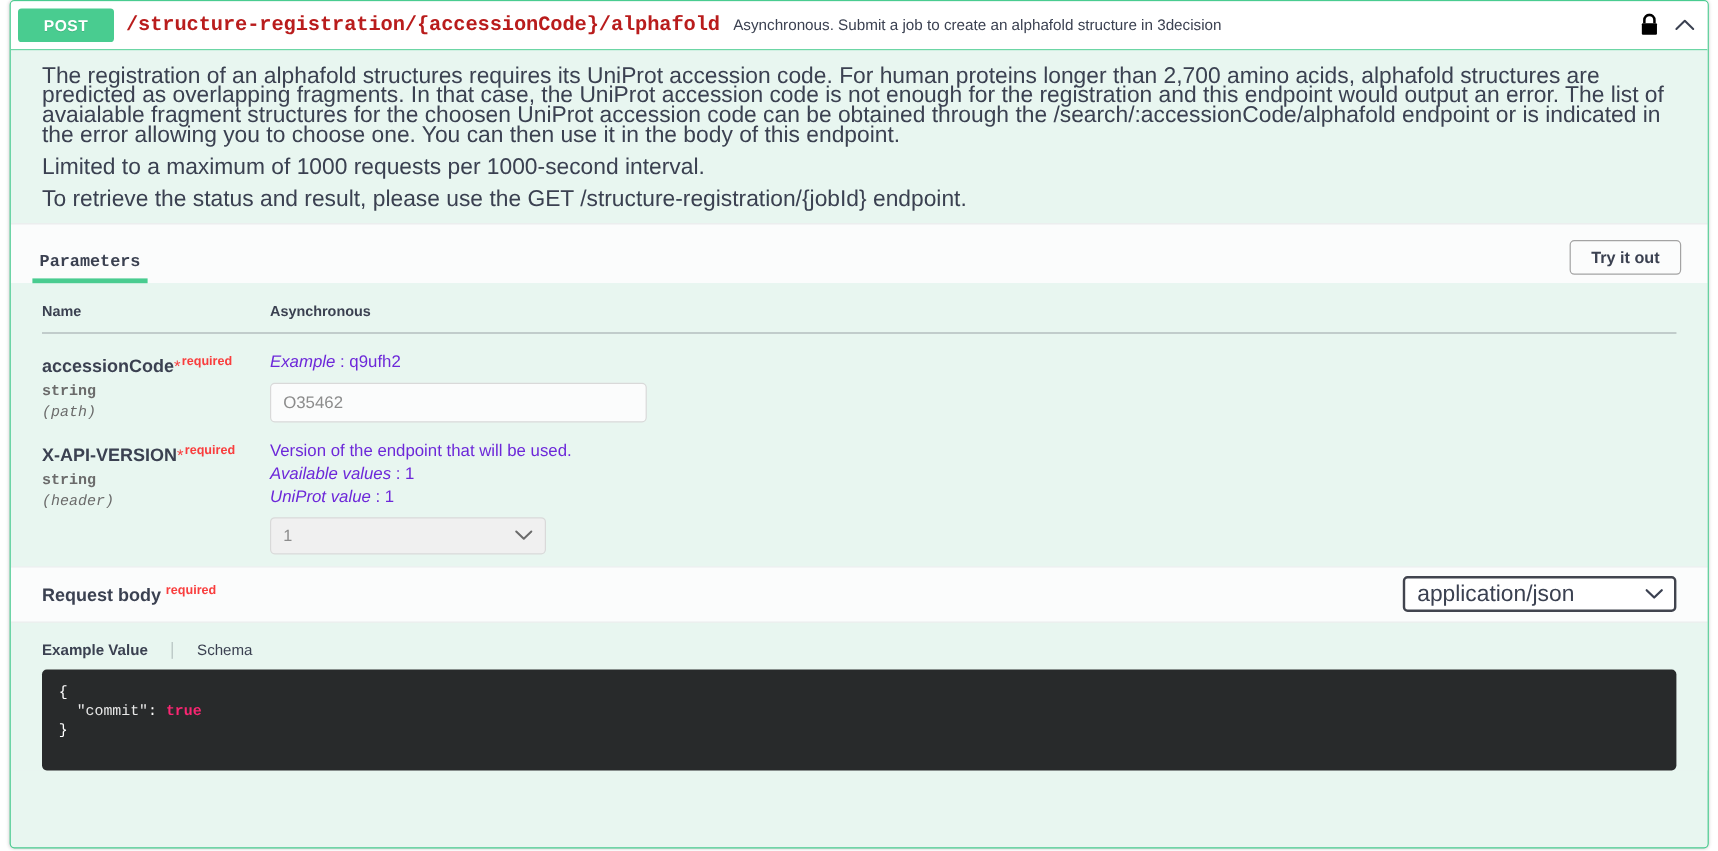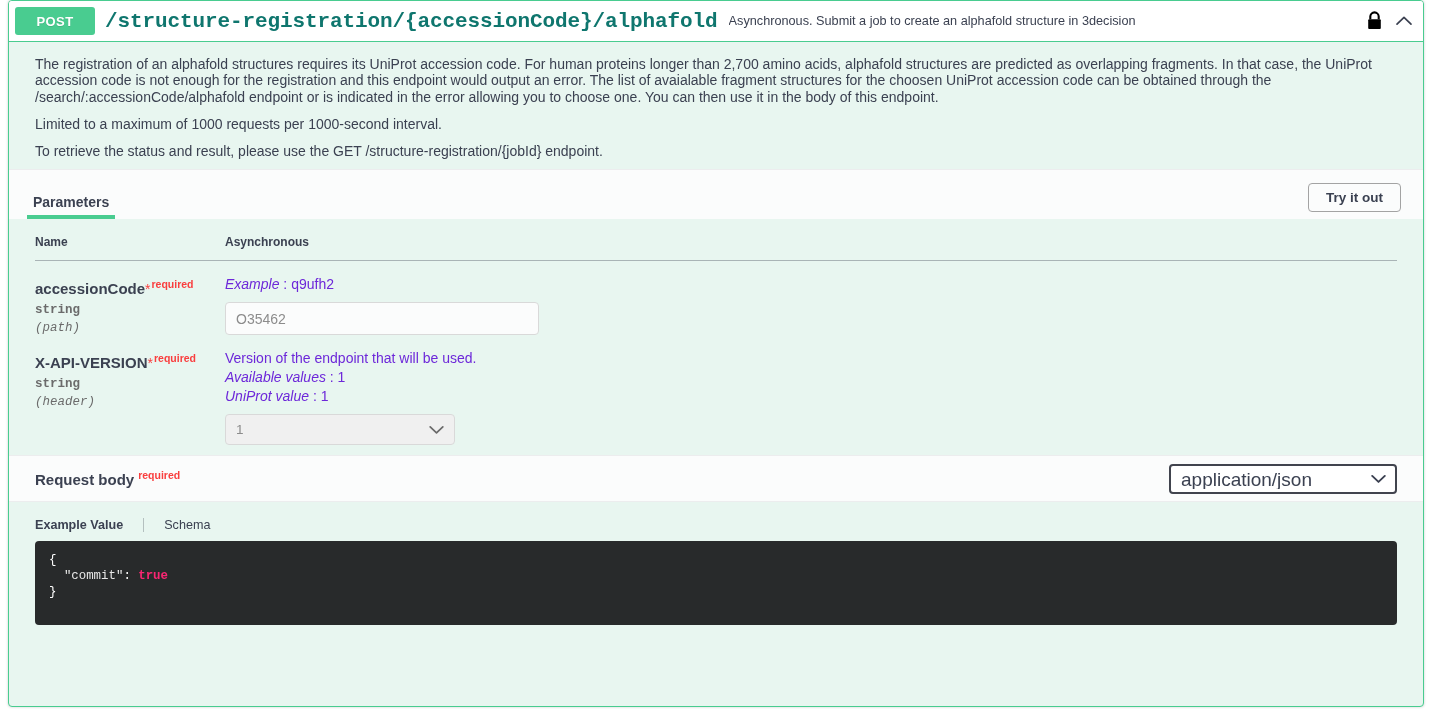--- a/index.html
+++ b/index.html
@@ -44,23 +44,23 @@
     background: #49cc90;
     color: #ffffff;
     font-family: "Liberation Sans", sans-serif;
     font-size: 13px;
     font-weight: bold;
     letter-spacing: .4px;
     text-shadow: 0 1px 0 rgba(0,0,0,0.1);
   }
   .op-path {
     font-family: "Liberation Mono", monospace;
-    font-size: 21px;
-    font-weight: bold;
-    color: #0f766e;
+    font-size: 17px;
+    font-weight: bold;
+    color: #b91c1c;
     letter-spacing: -.1px;
     white-space: nowrap;
   }
   .op-desc {
     margin-left: 11px;
     font-size: 12.7px;
     color: #3b4151;
     white-space: nowrap;
     overflow: hidden;
     text-overflow: ellipsis;
@@ -76,21 +76,21 @@
   .lock-btn { display: block; line-height: 0; cursor: pointer; }
   .chevron-btn { display: block; line-height: 0; cursor: pointer; }
 
   
   .opblock-description {
     padding: 14px 26px 10px 26px;
     background: #e8f6f0;
   }
   .opblock-description p {
     margin: 0 0 11px 0;
-    font-size: 14px;
+    font-size: 19px;
     line-height: 16.3px;
     color: #3b4151;
   }
   .opblock-description p:last-child { margin-bottom: 0; }
 
   
   .param-tabstrip {
     display: flex;
     align-items: flex-end;
     justify-content: space-between;
@@ -99,20 +99,21 @@
     background: #fbfcfc;
     border-top: 1px solid rgba(59,65,81,.08);
   }
   .tab-parameters {
     position: relative;
     font-size: 14px;
     font-weight: bold;
     color: #3b4151;
     padding: 0 6px 9px 6px;
     cursor: pointer;
+    font-family: Liberation Mono, monospace;
   }
   .tab-parameters::after {
     content: "";
     position: absolute;
     left: 0; right: 0; bottom: 0;
     height: 4px;
     background: #49cc90;
   }
   .tryout-btn {
     margin-bottom: 7px;

